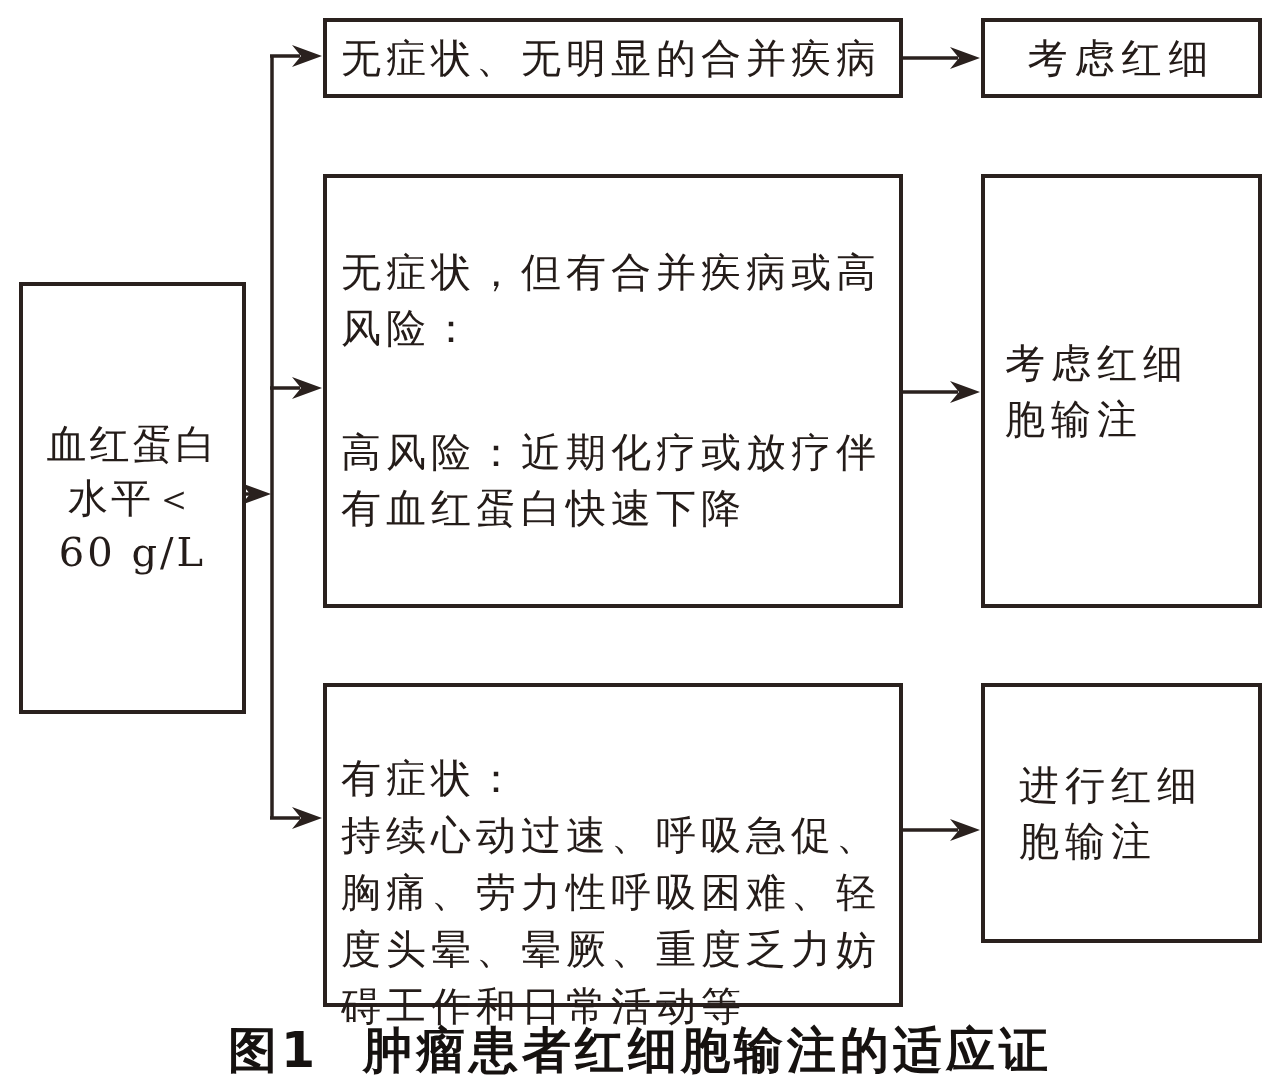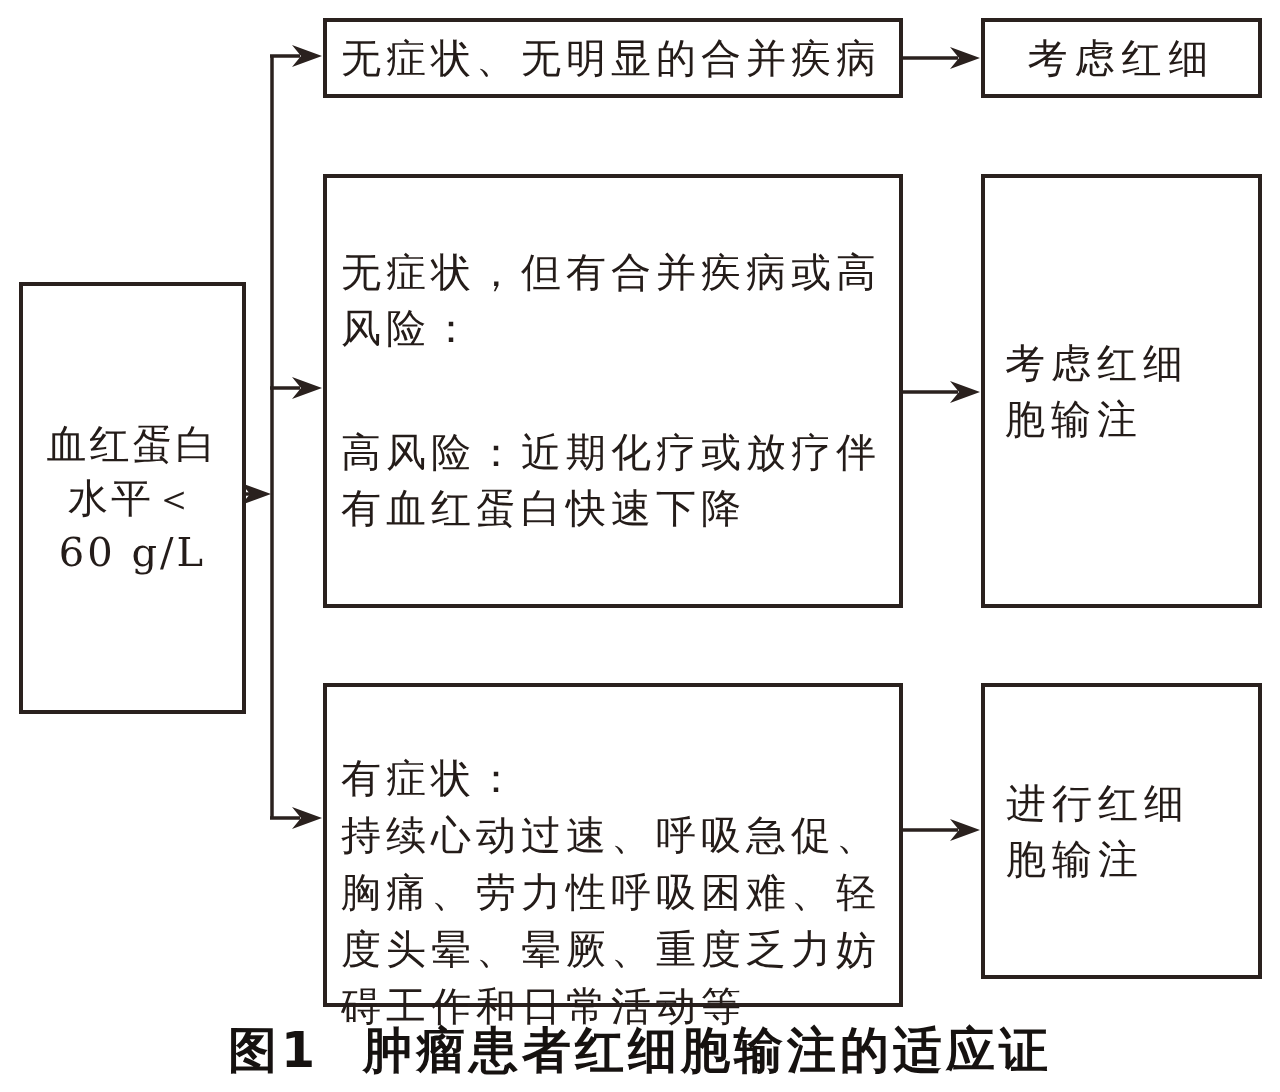--- a/index.html
+++ b/index.html
@@ -58,23 +58,23 @@
     left: 981px; top: 18px; width: 281px; height: 80px;
     display: flex; align-items: center; justify-content: center;
     letter-spacing: 7px;
   }
   .box-r2 {
     left: 981px; top: 174px; width: 281px; height: 434px;
     display: flex; flex-direction: column; justify-content: center;
     padding-left: 20px; letter-spacing: 6px;
   }
   .box-r3 {
-    left: 981px; top: 683px; width: 281px; height: 296px;
+    left: 981px; top: 683px; width: 281px; height: 260px;
     display: flex; flex-direction: column; justify-content: center;
-    padding-left: 21px; letter-spacing: 6px;
+    padding-left: 34px; letter-spacing: 6px;
   }
   .caption {
     position: absolute;
     left: 0; top: 1018px; width: 1280px;
     text-align: center;
     font-family: "DejaVu Sans", "Liberation Sans", sans-serif;
     font-weight: bold;
     font-size: 49px;
     letter-spacing: 4px;
     color: #161210;

